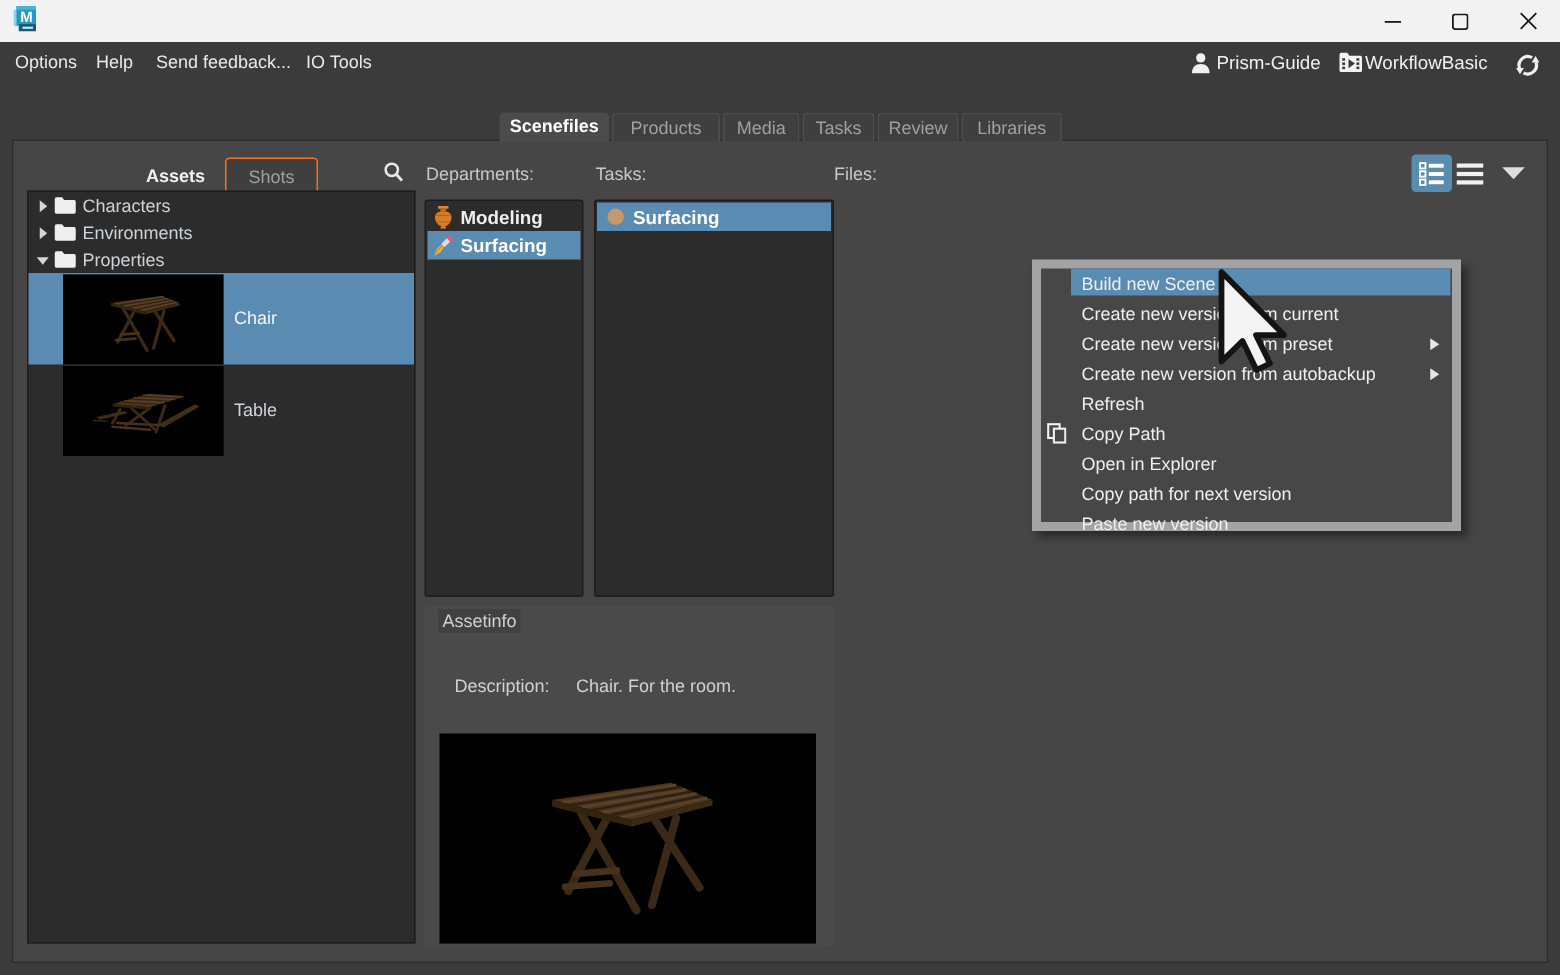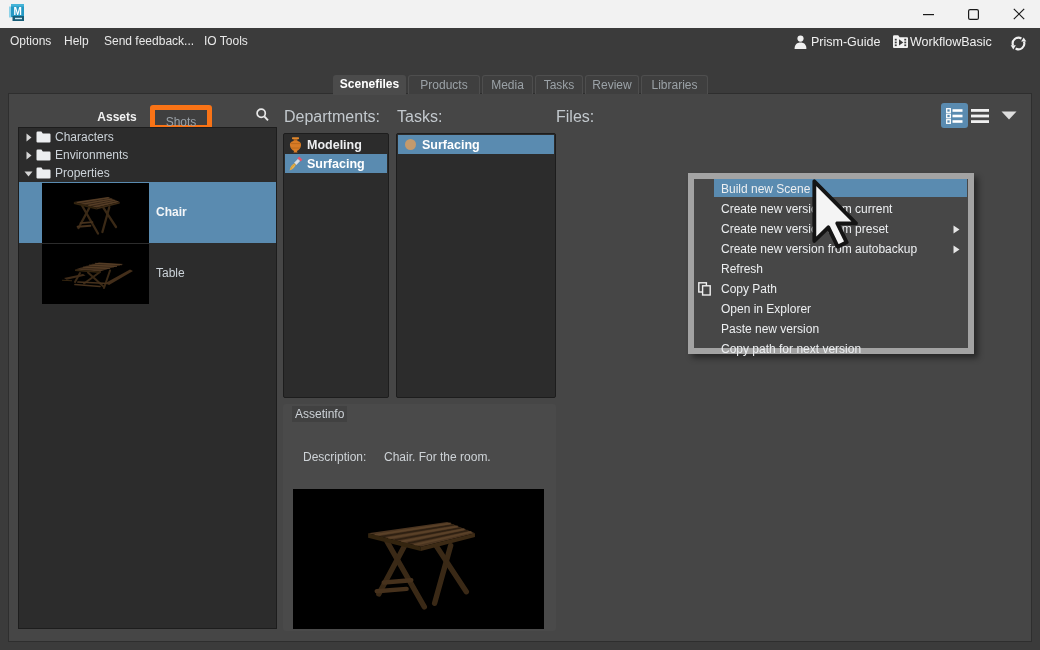--- a/index.html
+++ b/index.html
@@ -22,34 +22,34 @@
               font-size:12px; line-height:19px; color:#9ba2a7; background:#3f3f3f;
               border:1px solid #4e4e4e; border-bottom:none; z-index:3; }
   .main-tab.active { background:#4b4b4b; color:#ffffff; font-weight:bold; border:none; height:20px; }
 
   
   #pane { left:8px; top:93px; width:1024px; height:549px; background:#464646; border:1px solid #2e2e2e; }
 
   
   .entity-tab { top:105px; height:25px; text-align:center; font-size:12px; line-height:24px; }
   .entity-tab.active { color:#f2f2f2; font-weight:bold; }
-  .entity-tab.inactive { color:#9aa1a7; background:#3f3f3f; border:5px solid #f97316; border-radius:3px 3px 0 0; }
+  .entity-tab.inactive { color:#9aa1a7; background:#3f3f3f; border:1px solid #f97316; border-radius:3px 3px 0 0; }
 
   
   #tree { left:18px; top:127px; width:259px; height:502px; background:#2c2c2c; border:1px solid #1d1d1d; }
   .tree-row { left:19px; width:257px; height:18px; }
   .tree-label { font-size:12px; color:#ccd3d9; line-height:18px; }
   .asset-row { left:19px; width:257px; height:61px; }
   .asset-row.selected { background:#5a8bb0; }
   .asset-label { font-size:12px; line-height:61px; color:#ccd3d9; left:137px; top:0; }
-  .asset-row.selected .asset-label { color:#f4f6f8;font-weight:bold; }
+  .asset-row.selected .asset-label { color:#f4f6f8; }
   .thumb { left:23px; top:1px; width:107px; height:60px; background:#000; }
 
   
-  .col-label { top:109px; height:15px; font-size:16px; color:#c3c9ce; line-height:15px;text-align:center; }
+  .col-label { top:109px; height:15px; font-size:12px; color:#c3c9ce; line-height:15px;text-align:center; }
   .list-panel { top:133px; height:265px; background:#2c2c2c; border:1px solid #1d1d1d; border-radius:2px; }
   .list-item { left:1px; width:calc(100% - 2px); height:19px; display:flex; align-items:center; position:absolute; }
   .list-item.selected { background:#5a8bb0; }
   .list-item .li-text { font-size:12.5px; font-weight:600; color:#edeef0; }
   .list-item.selected .li-text { color:#ffffff; }
 
   
   #assetinfo-box { left:283px; top:404px; width:273px; height:227px; background:#4a4a4a; border-radius:3px; }
   #assetinfo-title { left:292px; top:406px; font-size:12px; color:#ccd1d6; background:#414141; padding:1px 3px; }
   .desc-text { top:450px; font-size:12px; color:#ced3d7; }
@@ -339,19 +339,19 @@
   </div>
   <div class="cm-item"><span>Refresh</span></div>
   <div class="cm-item">
     <svg class="cm-gutter-icon" width="13" height="14" viewBox="0 0 13 14">
       <rect x="0.8" y="0.8" width="7.6" height="9.2" fill="none" stroke="#f0f0f0" stroke-width="1.4"></rect>
       <rect x="4.6" y="3.8" width="7.6" height="9.2" fill="#474747" stroke="#f0f0f0" stroke-width="1.4"></rect>
     </svg>
     <span>Copy Path</span>
   </div>
   <div class="cm-item"><span>Open in Explorer</span></div>
+  <div class="cm-item"><span>Copy path for next version</span></div>
   <div class="cm-item"><span>Paste new version</span></div>
-  <div class="cm-item"><span>Copy path for next version</span></div>
 </div>
 
 <svg id="cursor" class="abs" viewBox="0 0 13.8 21">
   <polygon points="0.7,0.7 0.7,18.6 4.9,14.5 7.7,20.3 10.4,19.0 7.6,13.3 13.2,13.3" fill="#f4f4f4" stroke="#141414" stroke-width="1.15" stroke-linejoin="round"></polygon>
 </svg>
 
 </body></html>

